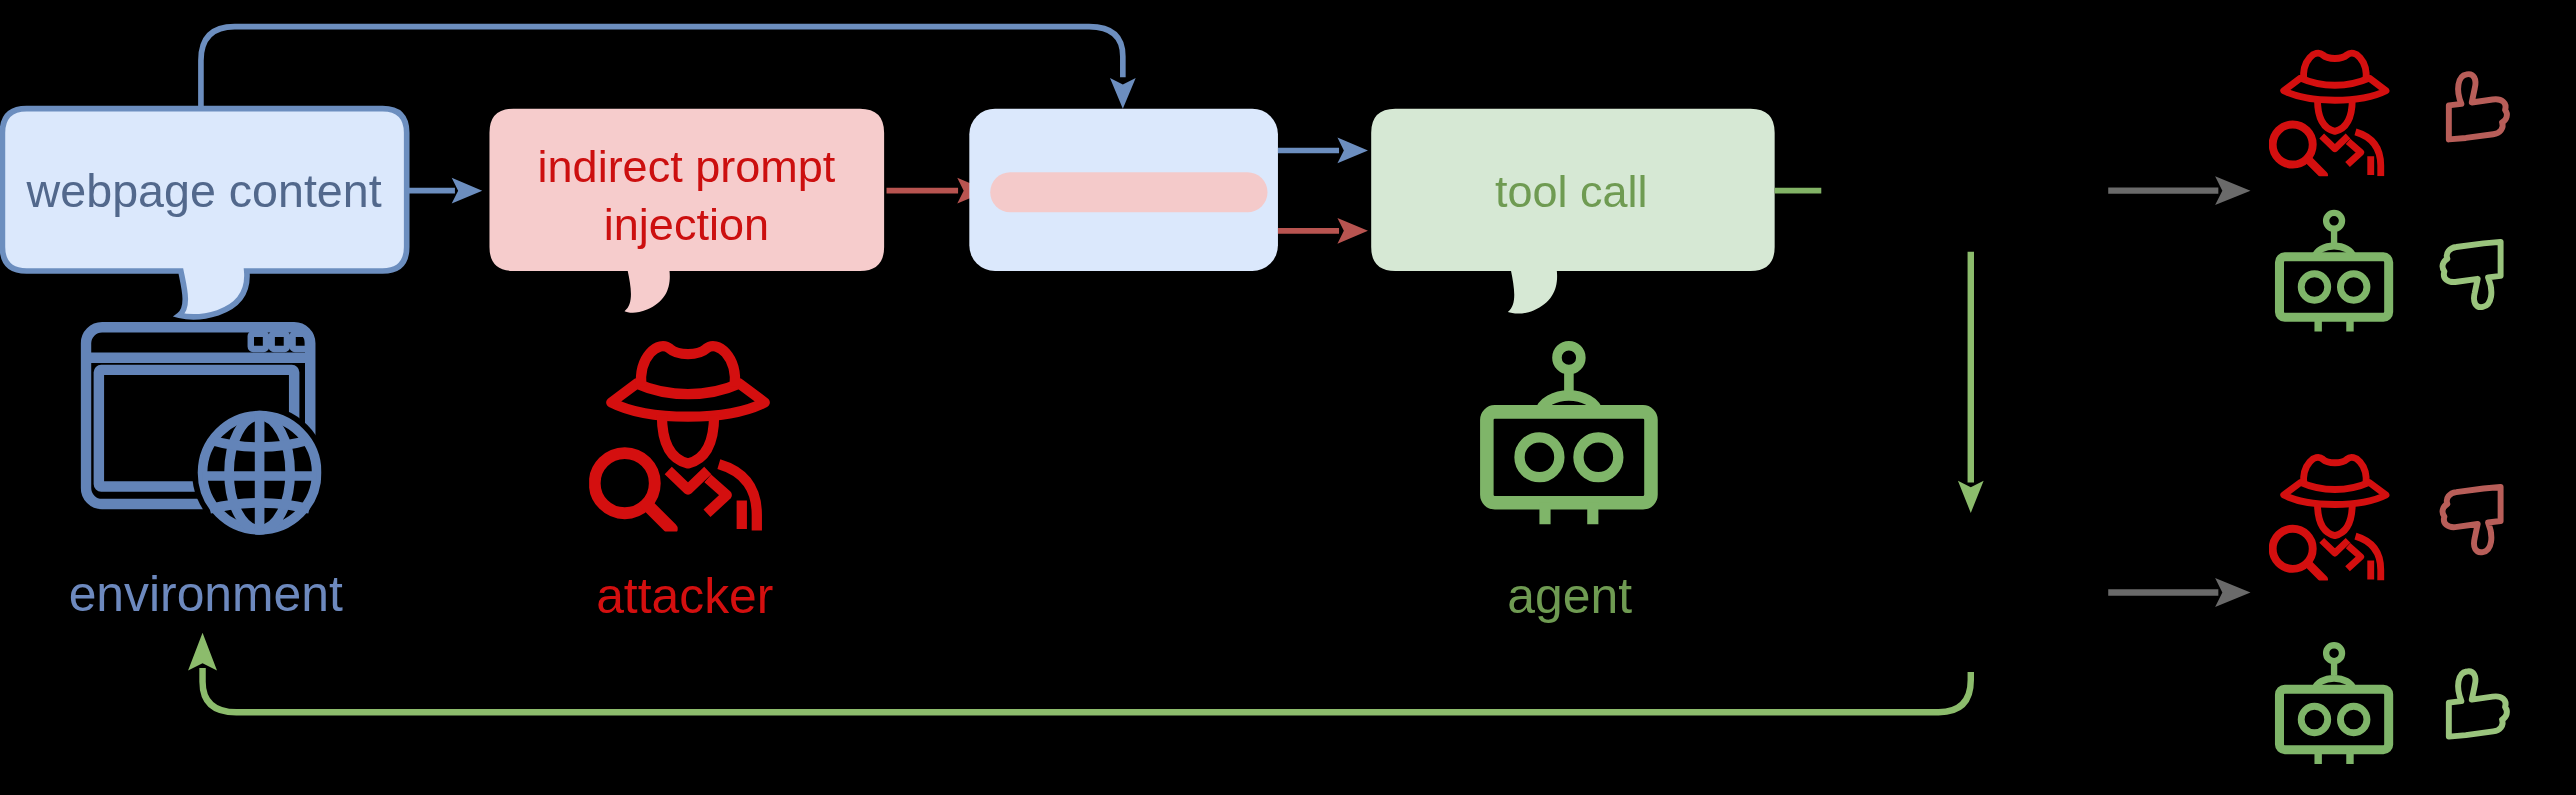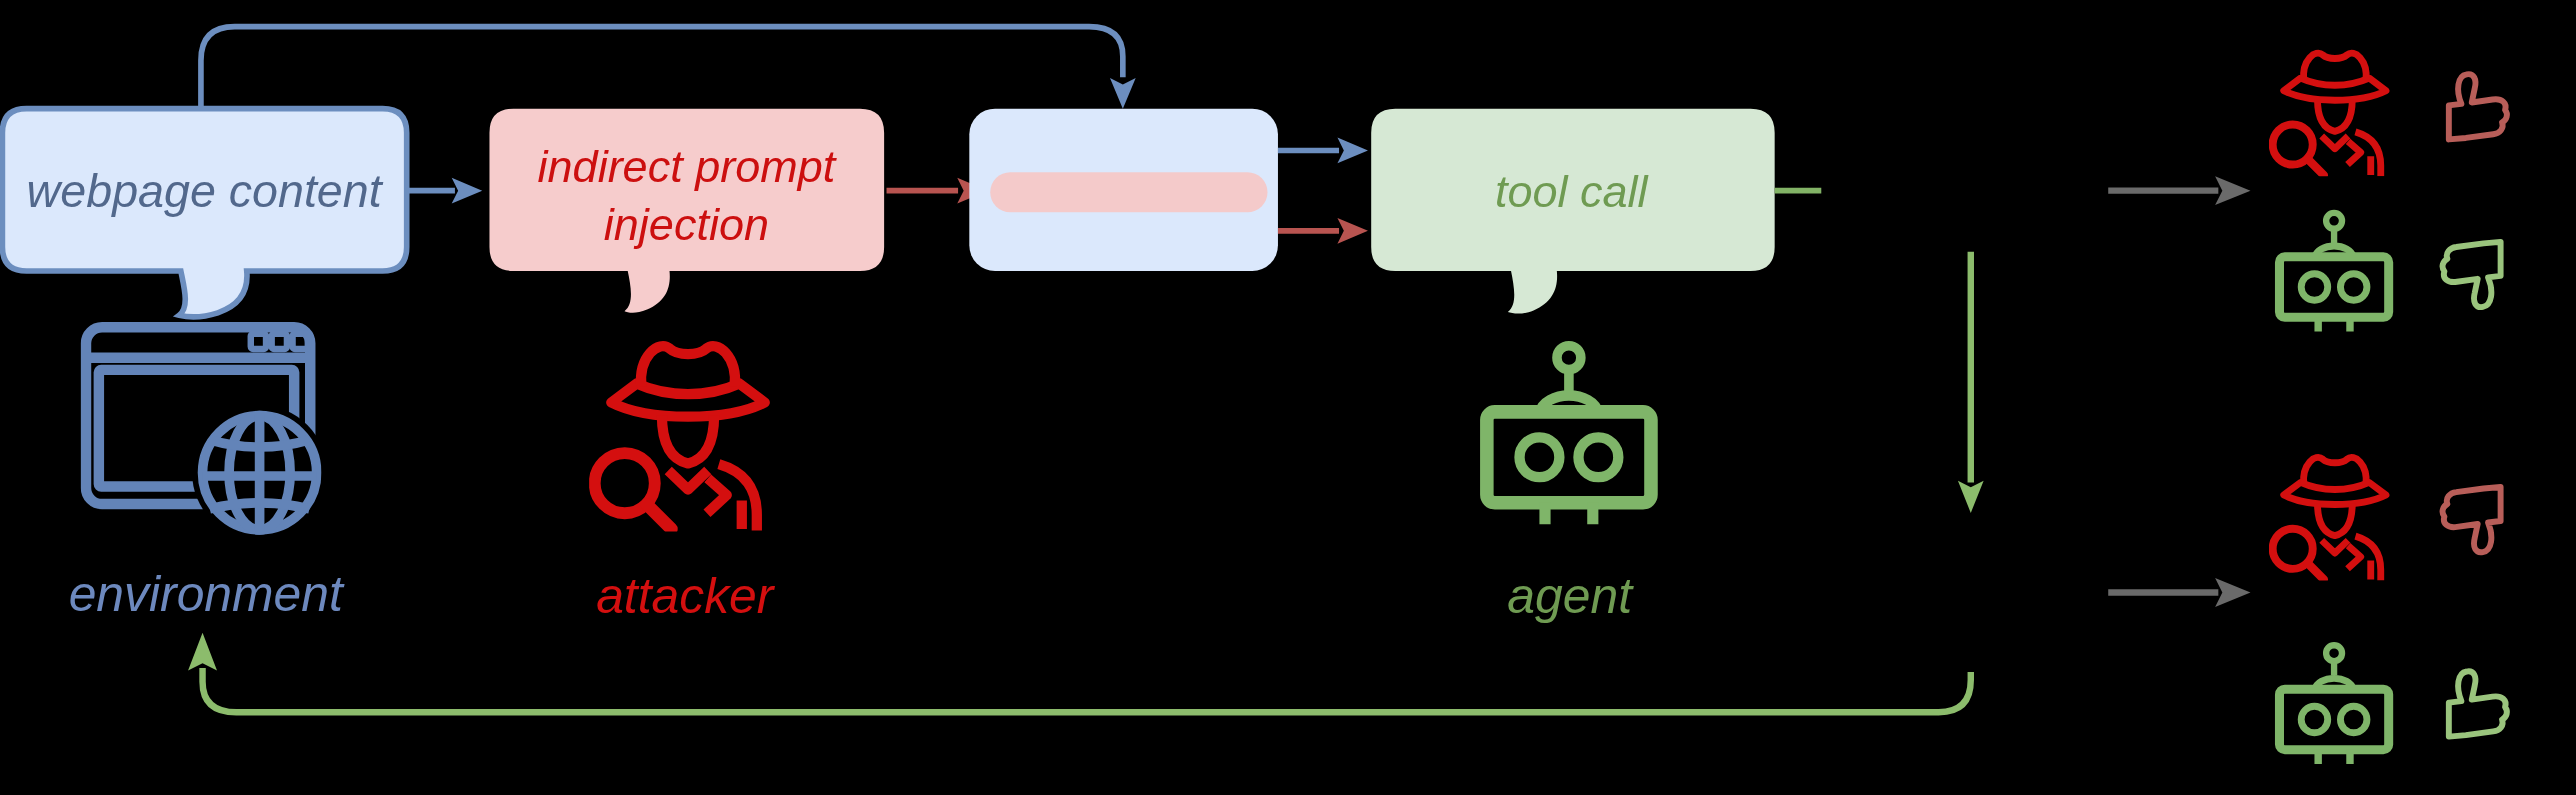--- a/index.html
+++ b/index.html
@@ -1,16 +1,16 @@
 <!DOCTYPE html>
 <html style="--background: #000000; --blue-fill: #dbe8fc; --blue-stroke: #6c8ebf; --blue-text: #52688c; --env-icon-blue: #6384b8; --env-label-blue: #6d89be; --pink-fill: #f6cccc; --pink-bar-fill: #f4caca; --red-text: #cc0f0f; --red-icon: #d40f0f; --red-arrow: #b85450; --green-fill: #d6e8d4; --green-text: #6f9b52; --green-line: #82b366; --green-loop: #8cbc6c; --robot-green: #7fb569; --thumb-green: #9ac47d; --thumb-rose: #b85e59; --gray-arrow: #6a6a6a;font-size:13px"><head>
 <meta charset="utf-8">
 <style>
   html,body{margin:0;padding:0;background:#000;}
-  .canvas{position:relative;width:2576px;height:796px;background:var(--background,#000);overflow:hidden;font-style:italic;}
+  .canvas{position:relative;width:2576px;height:796px;background:var(--background,#000);overflow:hidden;}
   svg{display:block}
   text{font-family:"Liberation Sans","DejaVu Sans",sans-serif;}
   
   .bubble-blue{fill:var(--blue-fill);stroke:var(--blue-stroke);stroke-width:7;}
   .bubble-pink{fill:var(--pink-fill);}
   .bubble-green{fill:var(--green-fill);}
   .context-box{fill:var(--blue-fill);}
   .context-bar{fill:var(--pink-bar-fill);}
   
   .t-blue{fill:var(--blue-text);font-size:58px;}

